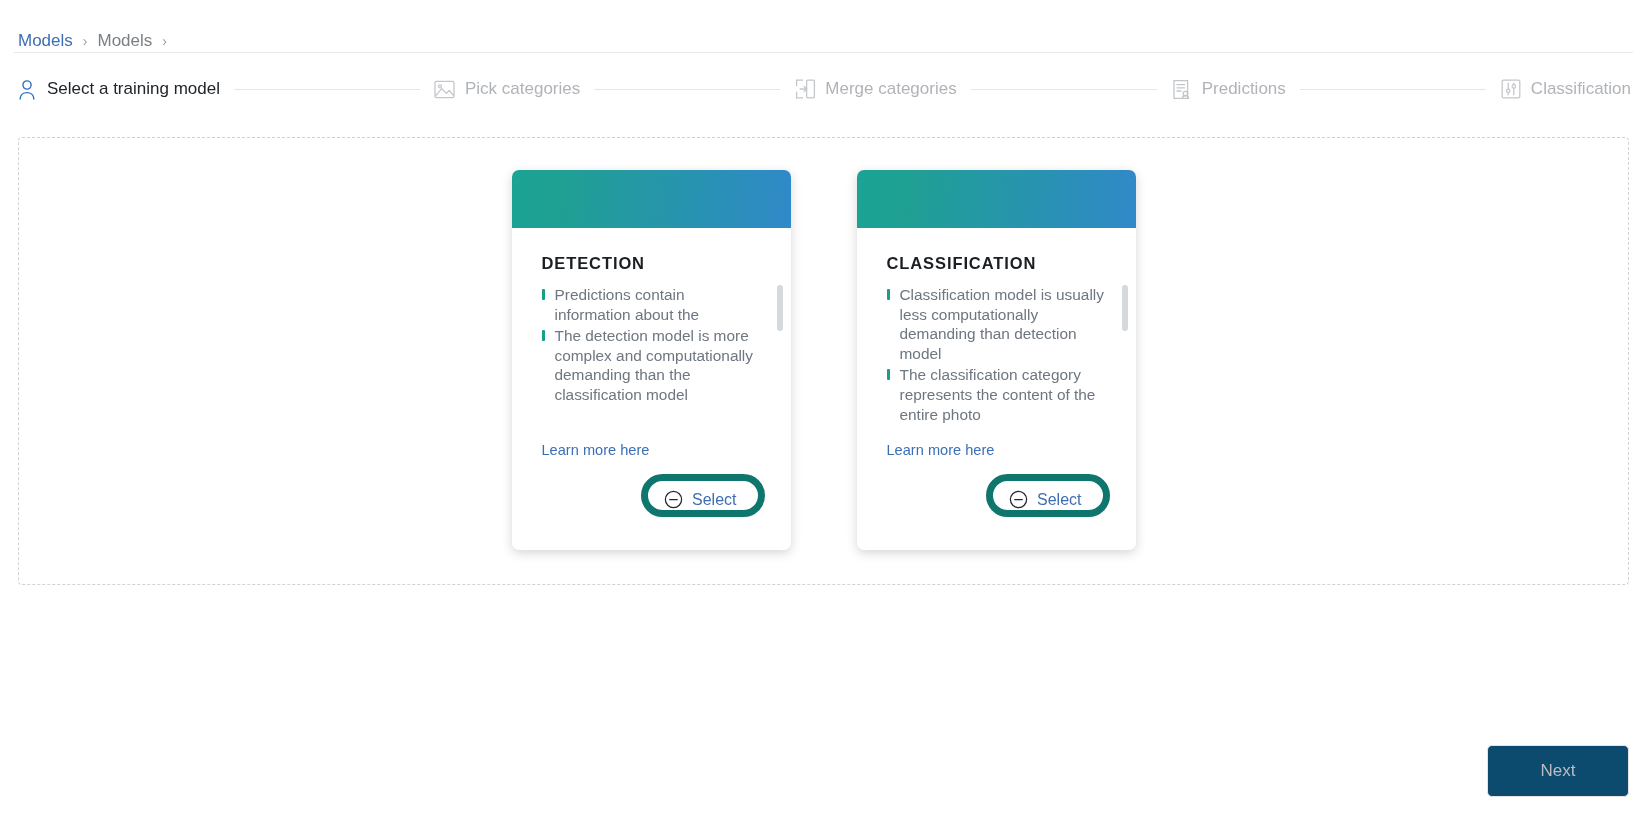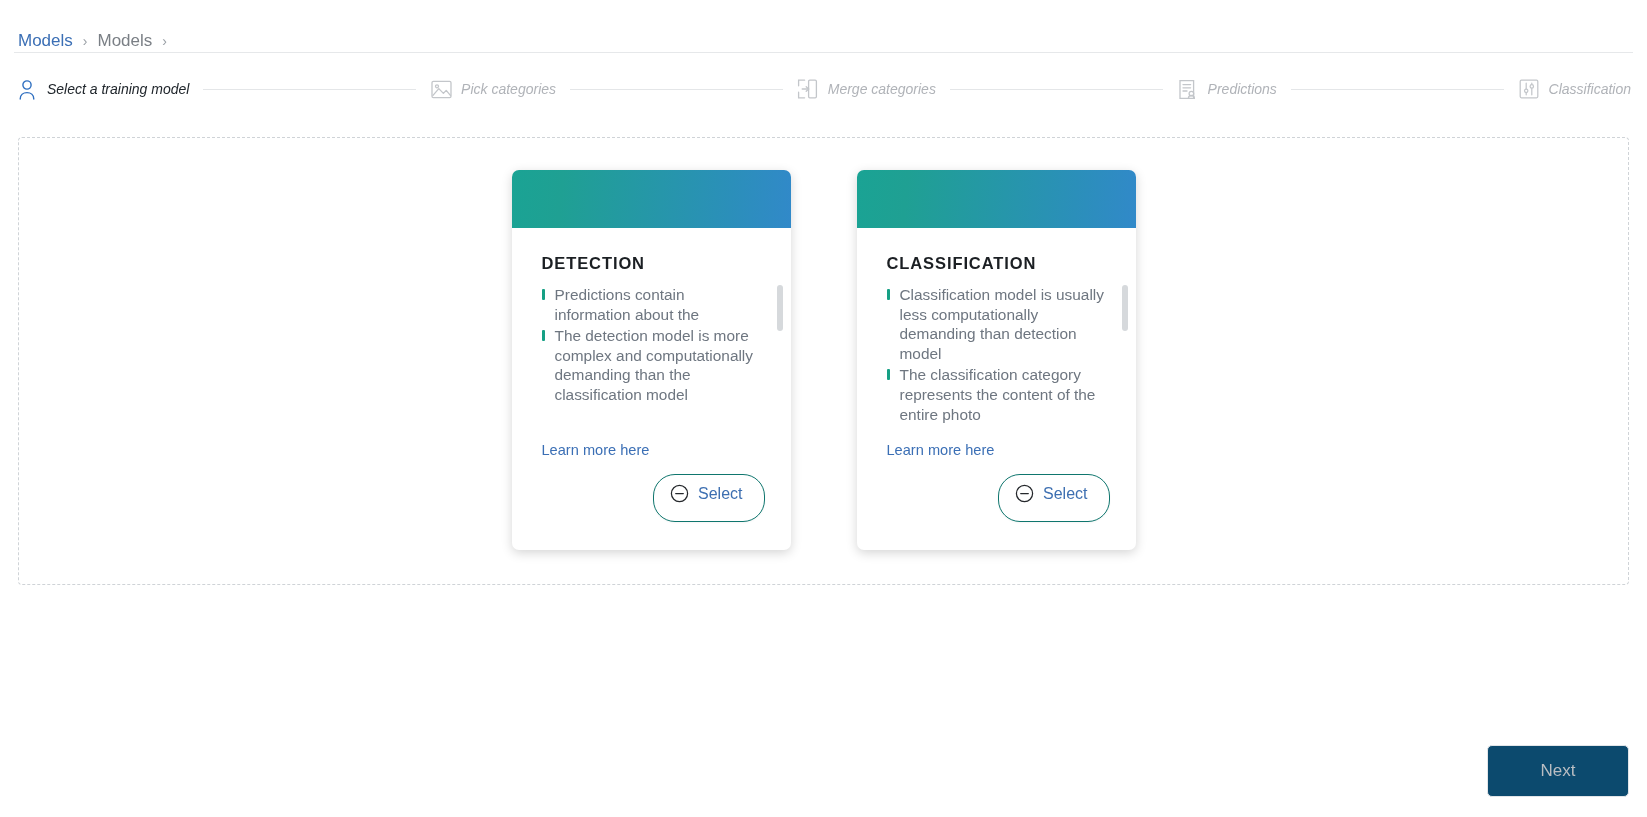--- a/index.html
+++ b/index.html
@@ -61,23 +61,22 @@
   }
   .step {
     display: flex;
     align-items: center;
     gap: 9px;
     white-space: nowrap;
     padding: 0 8px;
     cursor: pointer;
   }
   .step-label {
-    font-size: 14px;
+    font-size: 17px;
     color: #b0b3b8;
-    font-style: italic;
   }
   .step.active .step-label { color: #20262c; }
   .step-icon { display: flex; align-items: center; justify-content: center; width: 22px; height: 22px; }
   .step-connector {
     flex: 1 1 auto;
     height: 1px;
     background: #e4e6e8;
     margin: 0 6px;
     min-width: 20px;
   }
@@ -178,24 +177,24 @@
   .select-row {
     margin-top: 16px;
     padding-right: 26px;
     display: flex;
     justify-content: flex-end;
   }
   .select-btn {
     display: inline-flex;
     align-items: center;
     gap: 9px;
-    border: 1px solid #0f766e;
+    border: 7px solid #0f766e;
     background: #ffffff;
     border-radius: 22px;
-    padding: 9px 21px 18px 16px;
+    padding: 9px 21px 1px 16px;
     font-size: 16px;
     color: #3d6fb1;
     cursor: pointer;
     font-family: "Liberation Sans", sans-serif;
     box-shadow: 0 1px 2px rgba(0,0,0,0.04);
   }
   .select-btn .minus-circle { display: flex; align-items: center; }
 
   
   .footer {

